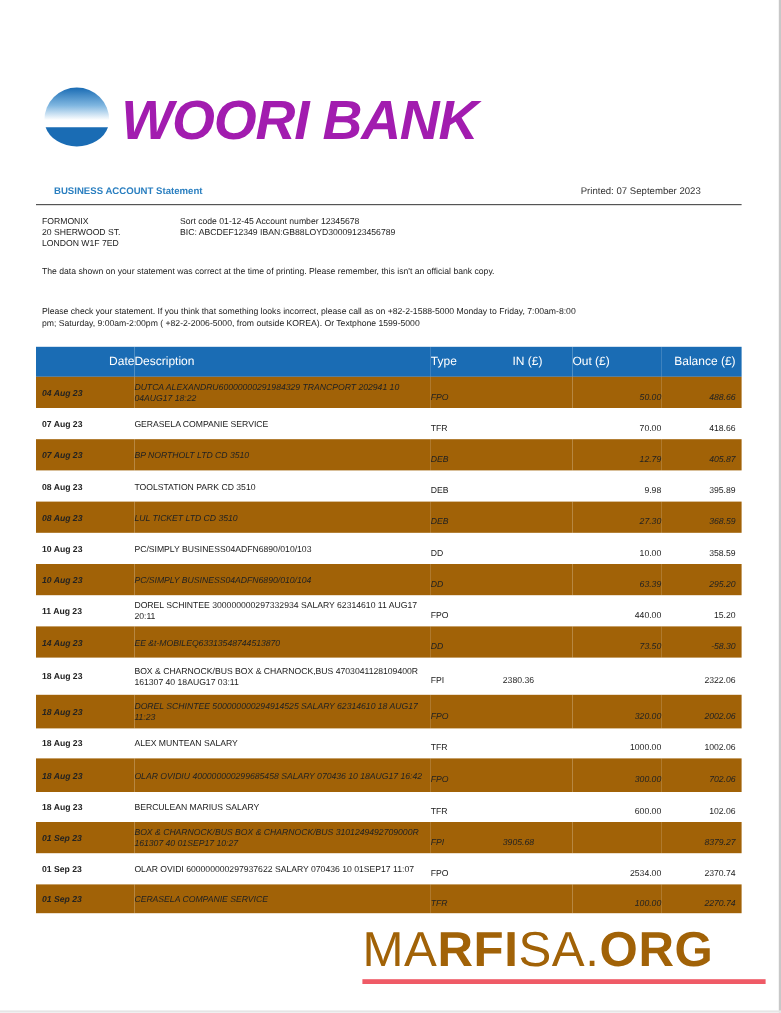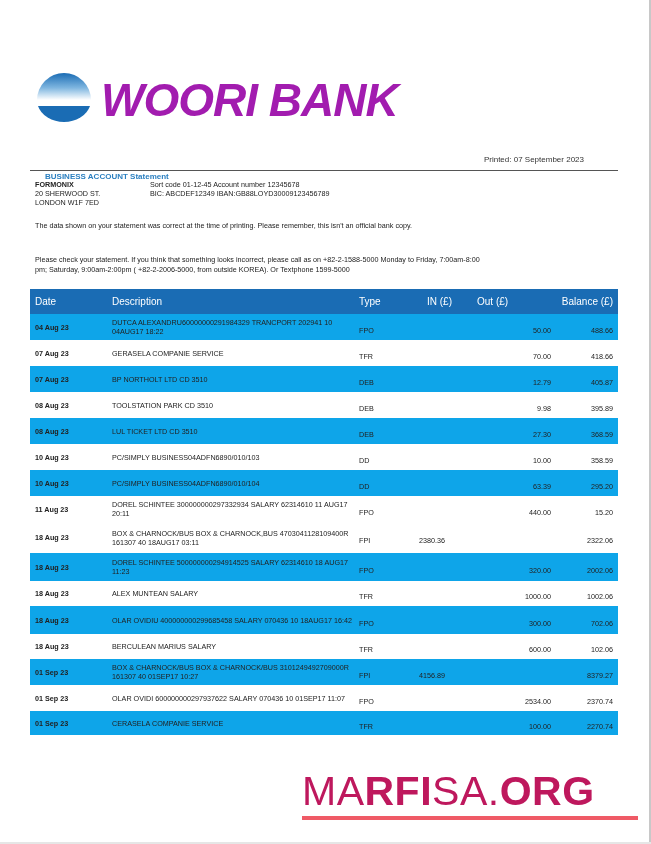--- a/index.html
+++ b/index.html
@@ -6,50 +6,50 @@
   html, body { width: 651px; height: 844px; background: #ffffff; overflow: hidden; }
   body { position: relative; font-family: "Liberation Sans", sans-serif; color: #222; }
   .page-edge { position: absolute; right: 0; top: 0; width: 2px; height: 844px; background: #c8c8c8; }
   .bottom-edge { position: absolute; left: 0; bottom: 0; width: 651px; height: 2px; background: #e6e6e6; }
 
   .logo { position: absolute; left: 35px; top: 70px; width: 370px; height: 58px; }
   .logo-mark { position: absolute; left: 0; top: 0; width: 58px; height: 58px; }
   .logo-text { position: absolute; left: 66px; top: 2px; font-size: 46px; font-weight: bold; font-style: italic; color: #a21caf; letter-spacing: -1px; line-height: 56px; }
 
   .doc-header { position: absolute; left: 33px; top: 155px; width: 585px; height: 16px; }
-  .doc-title { position: absolute; left: 0; top: 17px; font-size: 8px; font-weight: bold; color: #2a7fc0; padding-left: 12px; }
+  .doc-title { position: absolute; left: 0; top: 0; font-size: 8px; font-weight: bold; color: #2a7fc0; padding-left: 12px; }
   .doc-title .sub { font-weight: bold; }
   .printed { position: absolute; right: 34px; top: 0; font-size: 8px; color: #333; }
   .header-rule { position: absolute; left: 30px; top: 170px; width: 588px; height: 1px; background: #555; }
 
   .acct-block { position: absolute; left: 35px; top: 180px; font-size: 7.2px; line-height: 9px; color: #222; }
-  .acct-name { font-weight: bold; }
+  .acct-name { font-weight: normal; }
   .acct-ids { position: absolute; left: 150px; top: 180px; font-size: 7.2px; line-height: 9px; color: #222; }
   .disclaimer { position: absolute; left: 35px; top: 221px; font-size: 7.2px; color: #222; }
   .contact-note { position: absolute; left: 35px; top: 255px; width: 450px; font-size: 7.2px; line-height: 10px; color: #222; }
 
   .txn-table { position: absolute; left: 30px; top: 289px; width: 588px; border-collapse: collapse; }
   .txn-table th { background: #1a6cb4; color: #fff; font-weight: normal; font-size: 10px; height: 25px; text-align: left; padding: 0; }
   .txn-table td { font-size: 7.2px; color: #222; padding: 0; vertical-align: middle; }
-  .txn-table tr.shaded td { background: #0ea5e9; }
+  .txn-table tr.shaded td { background: #a16207; font-style: italic; }
   .c-date { width: 82px; padding-left: 5px !important; font-weight: bold; }
   .c-desc { width: 247px; line-height: 9px; }
   .c-type { width: 56px; }
   .c-in { width: 62px; margin-top: 47px; }
   .c-out { width: 74px; text-align: right; padding-right: 0 !important; }
   .c-bal { width: 67px; text-align: right; padding-right: 5px !important; }
-  th.c-date { font-weight: normal; }
+  th.c-date { font-weight: normal; text-align: right; }
   th.c-in { text-align: left; padding-left: 12px !important; }
   th.c-out { }
   th.c-bal { text-align: right; }
   td.c-in { padding-left: 4px !important; }
   .txn-table td.c-type, .txn-table td.c-in, .txn-table td.c-out, .txn-table td.c-bal { padding-top: 6px !important; }
 
   .watermark { position: absolute; left: 302px; top: 767px; width: 336px; height: 56px; }
-  .wm-text { position: absolute; left: 0; top: 0; font-size: 41px; color: #be185d; letter-spacing: 0.5px; line-height: 48px; white-space: nowrap; }
+  .wm-text { position: absolute; left: 0; top: 0; font-size: 41px; color: #a16207; letter-spacing: 0.5px; line-height: 48px; white-space: nowrap; }
   .wm-text .b { font-weight: bold; }
   .wm-line { position: absolute; left: 0; top: 49px; width: 336px; height: 4px; background: #ef5a66; }
 </style>
 </head>
 <body>
 
 <div class="page-edge"></div>
 <div class="bottom-edge"></div>
 
 <div class="logo">
@@ -158,20 +158,28 @@
         <td class="c-bal">295.20</td>
       </tr>
       <tr style="height: 26px;">
         <td class="c-date">11 Aug 23</td>
         <td class="c-desc">DOREL SCHINTEE 300000000297332934 SALARY 62314610 11 AUG17 20:11</td>
         <td class="c-type">FPO</td>
         <td class="c-in"></td>
         <td class="c-out">440.00</td>
         <td class="c-bal">15.20</td>
       </tr>
+      <tr class="shaded" style="height: 26px;">
+        <td class="c-date">14 Aug 23</td>
+        <td class="c-desc">EE &amp;t-MOBILEQ63313548744513870</td>
+        <td class="c-type">DD</td>
+        <td class="c-in"></td>
+        <td class="c-out">73.50</td>
+        <td class="c-bal">-58.30</td>
+      </tr>
       <tr style="height: 31px;">
         <td class="c-date">18 Aug 23</td>
         <td class="c-desc">BOX &amp; CHARNOCK/BUS BOX &amp; CHARNOCK,BUS 4703041128109400R 161307 40 18AUG17 03:11</td>
         <td class="c-type">FPI</td>
         <td class="c-in">2380.36</td>
         <td class="c-out"></td>
         <td class="c-bal">2322.06</td>
       </tr>
       <tr class="shaded" style="height: 28px;">
         <td class="c-date">18 Aug 23</td>
@@ -202,21 +210,21 @@
         <td class="c-desc">BERCULEAN MARIUS SALARY</td>
         <td class="c-type">TFR</td>
         <td class="c-in"></td>
         <td class="c-out">600.00</td>
         <td class="c-bal">102.06</td>
       </tr>
       <tr class="shaded" style="height: 26px;">
         <td class="c-date">01 Sep 23</td>
         <td class="c-desc">BOX &amp; CHARNOCK/BUS BOX &amp; CHARNOCK/BUS 3101249492709000R 161307 40 01SEP17 10:27</td>
         <td class="c-type">FPI</td>
-        <td class="c-in">4156.89</td>
+        <td class="c-in">3905.68</td>
         <td class="c-out"></td>
         <td class="c-bal">8379.27</td>
       </tr>
       <tr style="height: 26px;">
         <td class="c-date">01 Sep 23</td>
         <td class="c-desc">OLAR OVIDI 600000000297937622 SALARY 070436 10 01SEP17 11:07</td>
         <td class="c-type">FPO</td>
         <td class="c-in"></td>
         <td class="c-out">2534.00</td>
         <td class="c-bal">2370.74</td>

